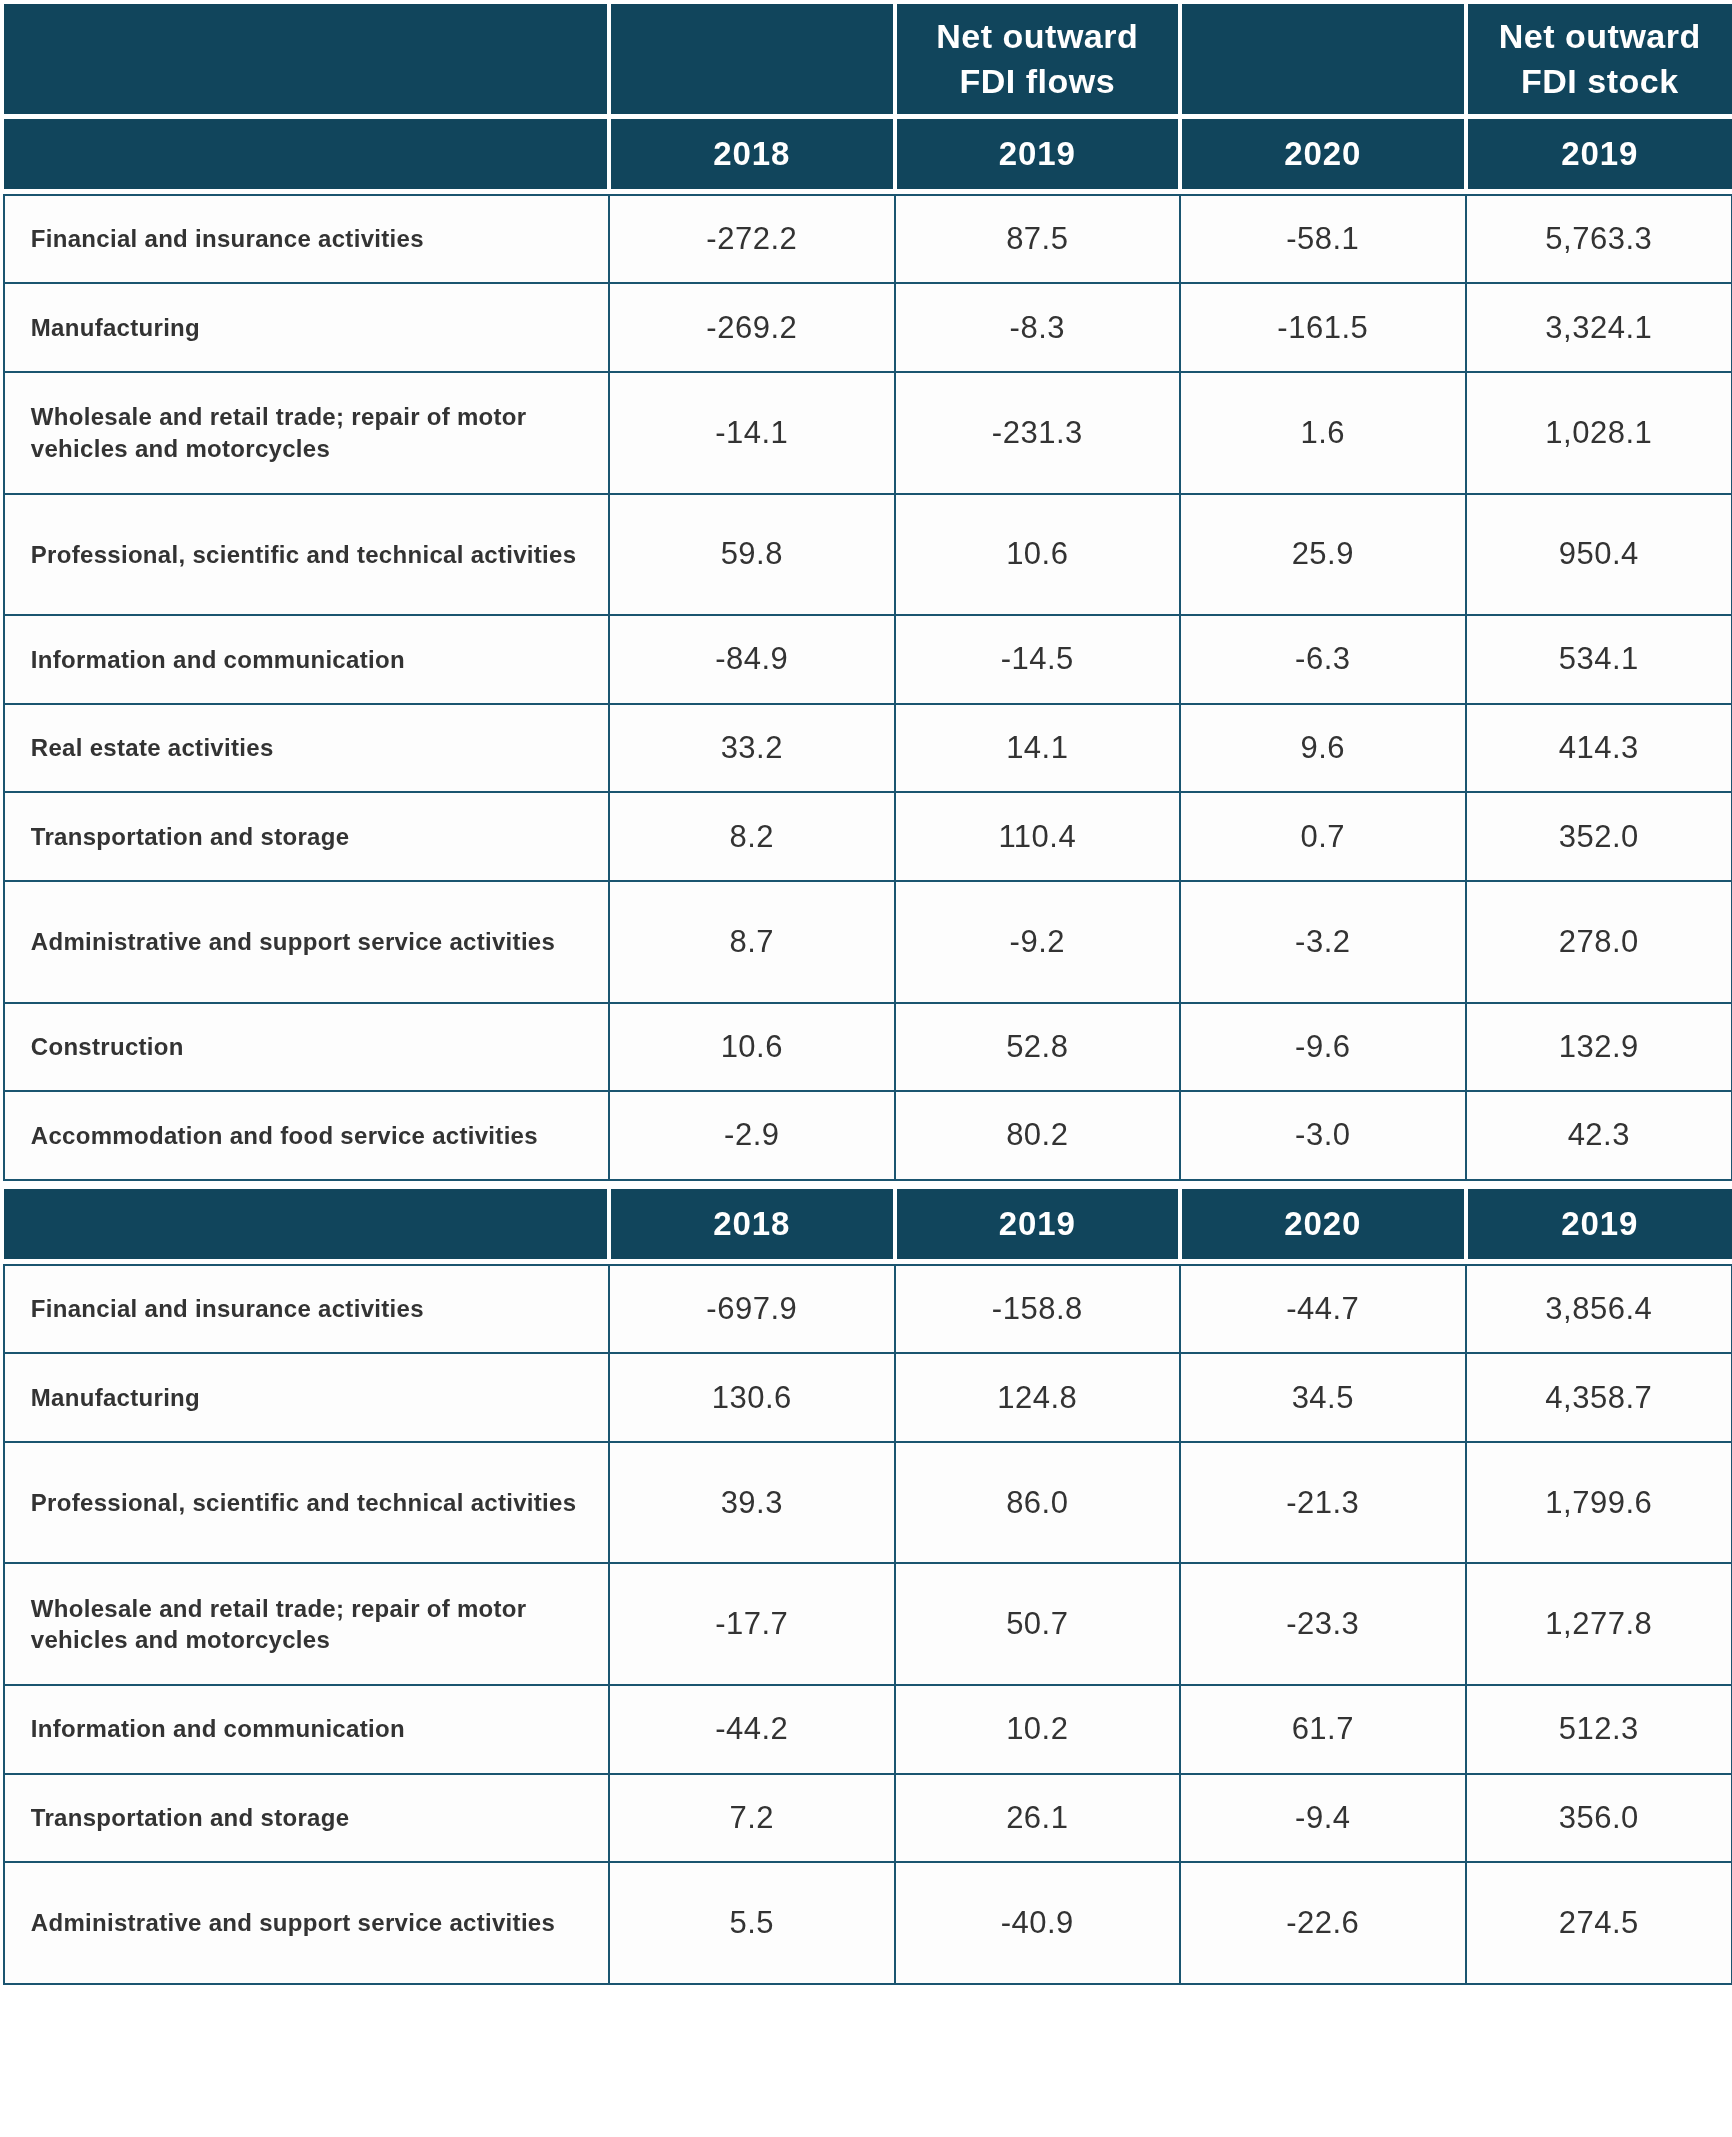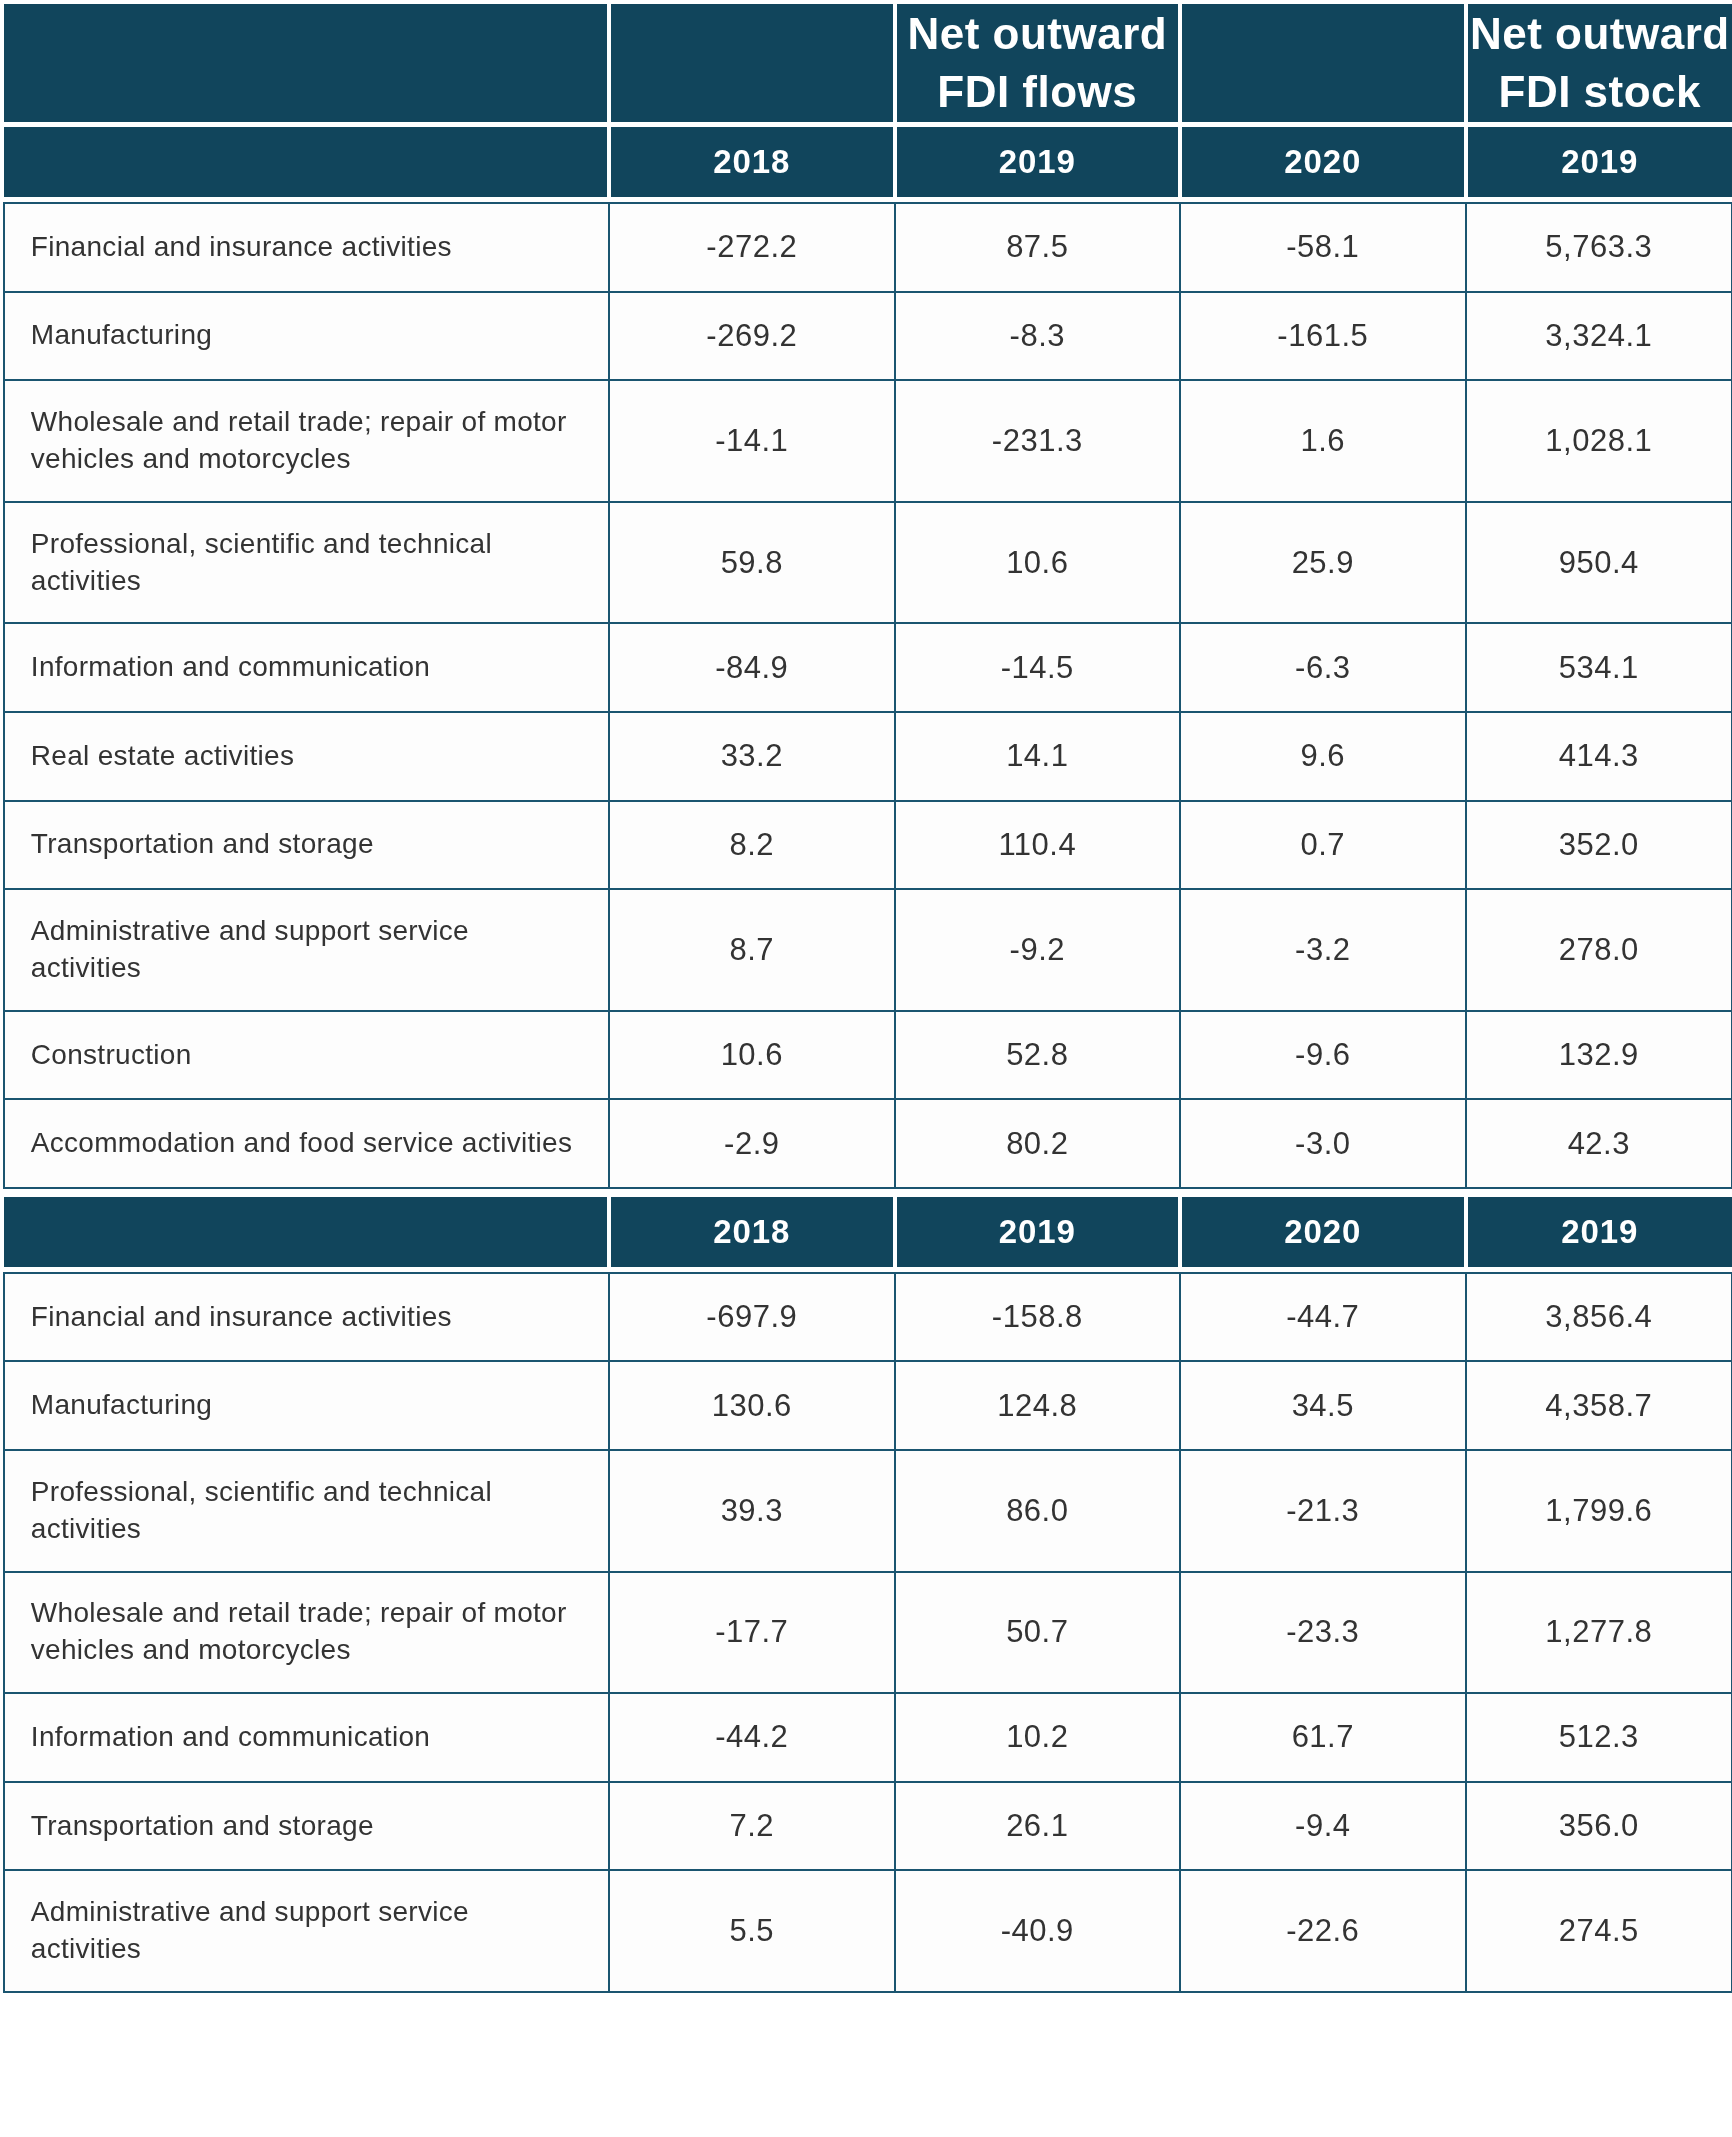--- a/index.html
+++ b/index.html
@@ -23,21 +23,21 @@
   td.hcell, td.ycell{
     background:var(--header-bg);
     color:#ffffff;
     text-align:center;
     vertical-align:middle;
     border:none;
     font-weight:bold;
   }
   td.hcell{
     height:108px;
-    font-size:44px;
+    font-size:34px;
     line-height:1.32;
     white-space:pre-line;
     letter-spacing:0.5px;
   }
   td.ycell{
     height:68px;
     font-size:33px;
     letter-spacing:0.9px;
   }
   td.sep{border-left:4.6px solid #ffffff;}
@@ -48,23 +48,23 @@
   
   td.lcell, td.vcell{
     border:2.8px solid var(--grid);
     background:var(--cellbg);
     color:var(--txt);
     vertical-align:middle;
   }
   td.lcell{
     text-align:left;
     padding:7.3px 24px 7.3px 26px;
-    font-size:28px;
+    font-size:24px;
     line-height:1.32;
-    font-weight:400;
+    font-weight:700;
     letter-spacing:0.3px;
   }
   td.vcell{
     text-align:center;
     padding:7.3px 5.5px;
     font-size:31px;
     font-weight:300;
     letter-spacing:0.5px;
   }
   tr.drow td{height:72px;}

